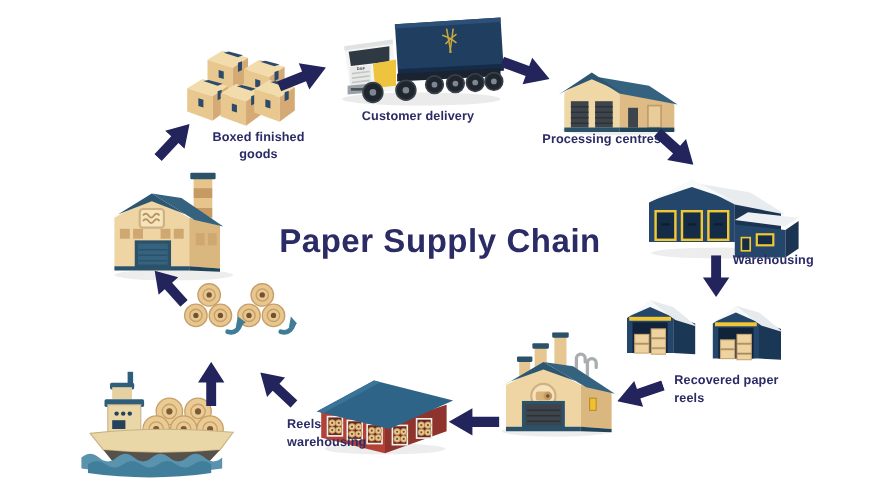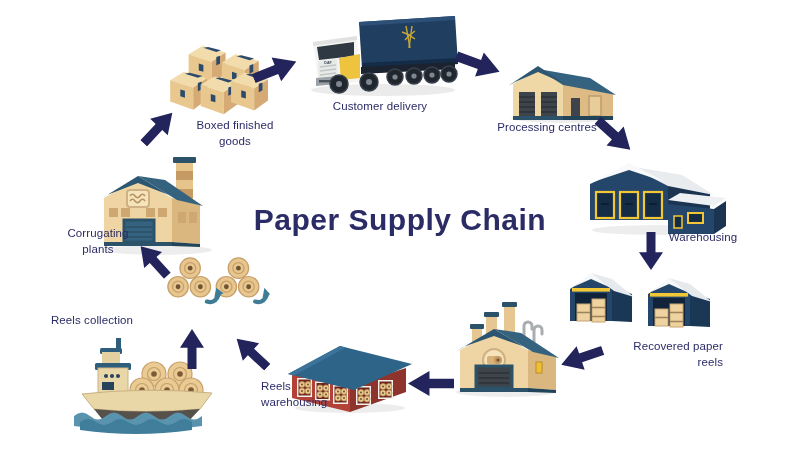--- a/index.html
+++ b/index.html
@@ -1,20 +1,20 @@
 <!DOCTYPE html>
 <html><head>
 <meta charset="utf-8">
 <style>
   html,body{margin:0;padding:0;background:#fff;}
   .canvas{position:relative;width:800px;height:450px;background:#ffffff;overflow:hidden;
           font-family:"Liberation Sans",sans-serif;}
   .title{position:absolute;left:0;right:0;top:203px;text-align:center;
          font-size:30px;font-weight:bold;letter-spacing:.5px;color:#2b2b66;}
-  .label{position:absolute;color:#2b2b66;font-weight:normal;font-size:11.5px;
+  .label{position:absolute;color:#2b2b66;font-weight:bold;font-size:11.5px;
          line-height:1.35;white-space:pre-line;letter-spacing:.1px;}
   .lc{text-align:center;}
   .icon{position:absolute;}
   .arrow{position:absolute;transform-origin:50% 50%;}
 </style>
 </head>
 <body>
 
 <div class="canvas">
 
@@ -149,21 +149,21 @@
             <rect x="9" y="47" width="13" height="8"></rect>
         <rect x="24" y="33" width="13" height="8"></rect>
             <rect x="24" y="42" width="13" height="8"></rect>
         <rect x="24" y="51" width="13" height="5"></rect>
       </g>
     </g>
       </defs>
     <use href="#shed" x="0" y="0"></use>
       <use href="#shed" x="78" y="5"></use>
   </svg>
-  <div class="label" style="left:613px;top:339px;width:110px;text-align:right">Recovered paper
+  <div class="label" style="left:613px;top:339px;width:110px;text-align:left">Recovered paper
 reels</div>
 
   <svg class="icon" style="left:448px;top:302px" width="118" height="96" viewBox="0 0 118 96">
     <ellipse cx="58" cy="90" rx="50" ry="5" fill="#ededed"></ellipse>
     <rect x="24" y="26" width="10" height="20" fill="#e6c791"></rect>
     <rect x="22" y="22" width="14" height="5" rx="1" fill="#2b5269"></rect>
     <rect x="38" y="14" width="11" height="30" fill="#e6c791"></rect>
     <rect x="36" y="10" width="15" height="5" rx="1" fill="#2b5269"></rect>
     <rect x="56" y="4" width="11" height="40" fill="#e6c791"></rect>
     <rect x="54" y="0" width="15" height="5" rx="1" fill="#2b5269"></rect>
@@ -241,21 +241,20 @@
     <use href="#sreel" x="84" y="42"></use>
       <use href="#sreel" x="110" y="42"></use>
     <use href="#sreel" x="72" y="58"></use>
       <use href="#sreel" x="97" y="58"></use>
       <use href="#sreel" x="121" y="58"></use>
     <path d="M12,62 Q75,55 142,61 L130,77 Q75,82 24,77 Z" fill="#ead7a8" stroke="#c9b183" stroke-width="1"></path>
     <path d="M24,77 Q75,82 130,77 L116,92 Q75,97 36,92 Z" fill="#57514b"></path>
     <path d="M4,84 q8,-7 16,0 t16,0 t16,0 t16,0 t16,0 t16,0 t16,0 t16,0 l0,10 q-64,9 -128,0 Z" fill="#5a93ae"></path>
     <path d="M10,90 q8,-6 16,0 t16,0 t16,0 t16,0 t16,0 t16,0 t16,0 l0,8 q-56,8 -112,0 Z" fill="#417e9b"></path>
   </svg>
-  <div class="label lc" style="left:42px;top:313px;width:100px">Reels collection</div>
 
   <svg class="icon" style="left:166px;top:256px" width="104" height="54" viewBox="0 0 112 58">
     <defs>
         <g id="mreel">
       <circle r="11" fill="#e7c78f" stroke="#c79e66" stroke-width="1.3"></circle>
       <circle r="6" fill="none" stroke="#c79e66" stroke-width="1.3"></circle>
       <circle r="2.6" fill="#6f5232"></circle>
     </g>
       </defs>
     <use href="#mreel" x="26" y="13"></use>
@@ -300,22 +299,20 @@
     </g>
     <rect x="28" y="74" width="30" height="22" fill="#35637f" stroke="#2b5269" stroke-width="3"></rect>
     <g stroke="#2b5269" stroke-width="1.4">
         <path d="M30,81 h26 M30,86 h26 M30,91 h26"></path>
       </g>
     <rect x="82" y="66" width="8" height="11" fill="#cfa771"></rect>
       <rect x="93" y="66" width="8" height="11" fill="#cfa771"></rect>
     <polygon points="8,96 76,96 76,100 8,100" fill="#2b5269"></polygon>
     <polygon points="76,96 104,98 104,101 76,100" fill="#224459"></polygon>
   </svg>
-  <div class="label lc" style="left:58px;top:226px;width:80px">Corrugating
-plants</div>
 
   <svg class="arrow" style="left:252px;top:54px;transform:rotate(-22deg)" width="46" height="32" viewBox="0 0 60 40" preserveAspectRatio="none">
       <use href="#blockArrow"></use>
     </svg>
   <svg class="arrow" style="left:455px;top:48px;transform:rotate(20deg)" width="46" height="32" viewBox="0 0 60 40" preserveAspectRatio="none">
       <use href="#blockArrow"></use>
     </svg>
   <svg class="arrow" style="left:592px;top:119px;transform:rotate(42deg)" width="44" height="32" viewBox="0 0 60 40" preserveAspectRatio="none">
       <use href="#blockArrow"></use>
     </svg>

